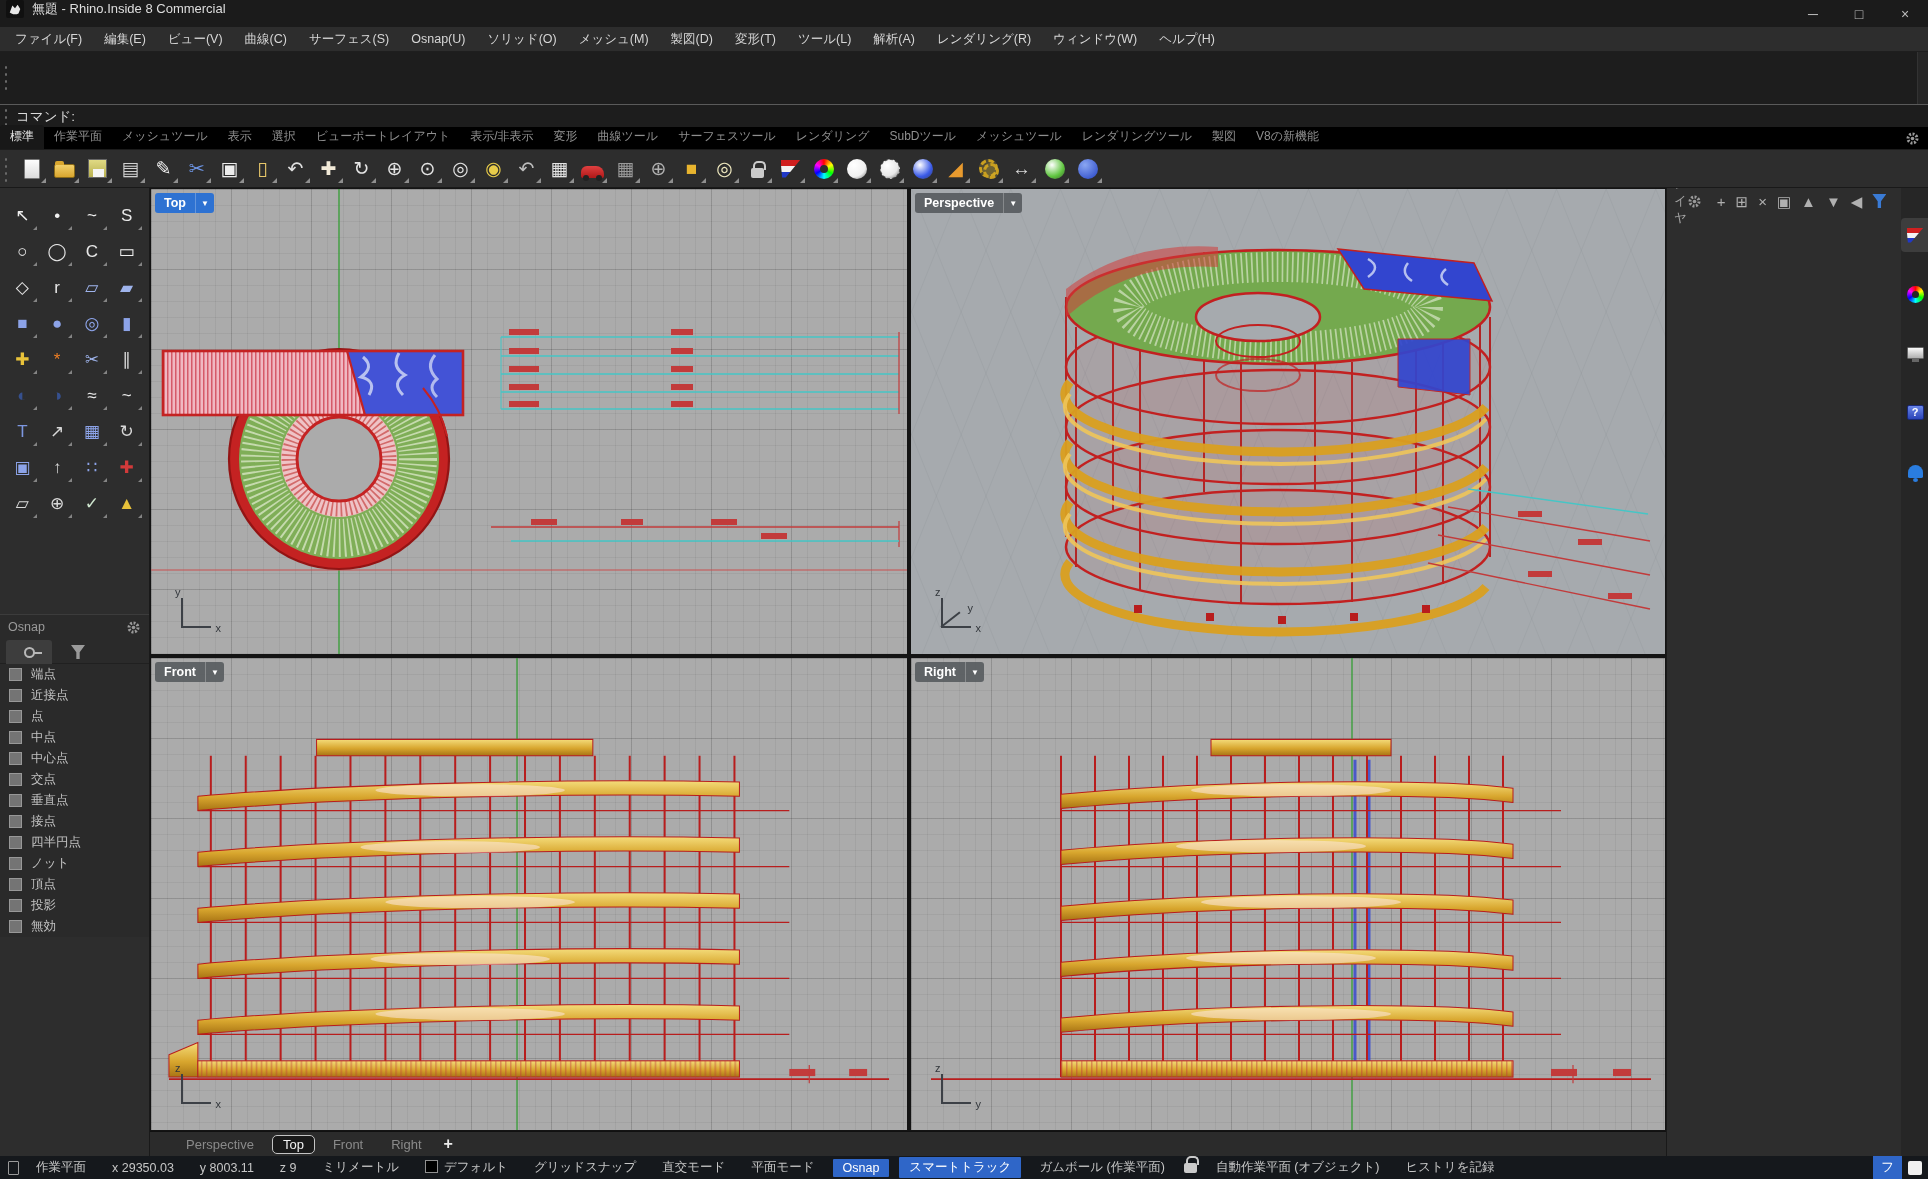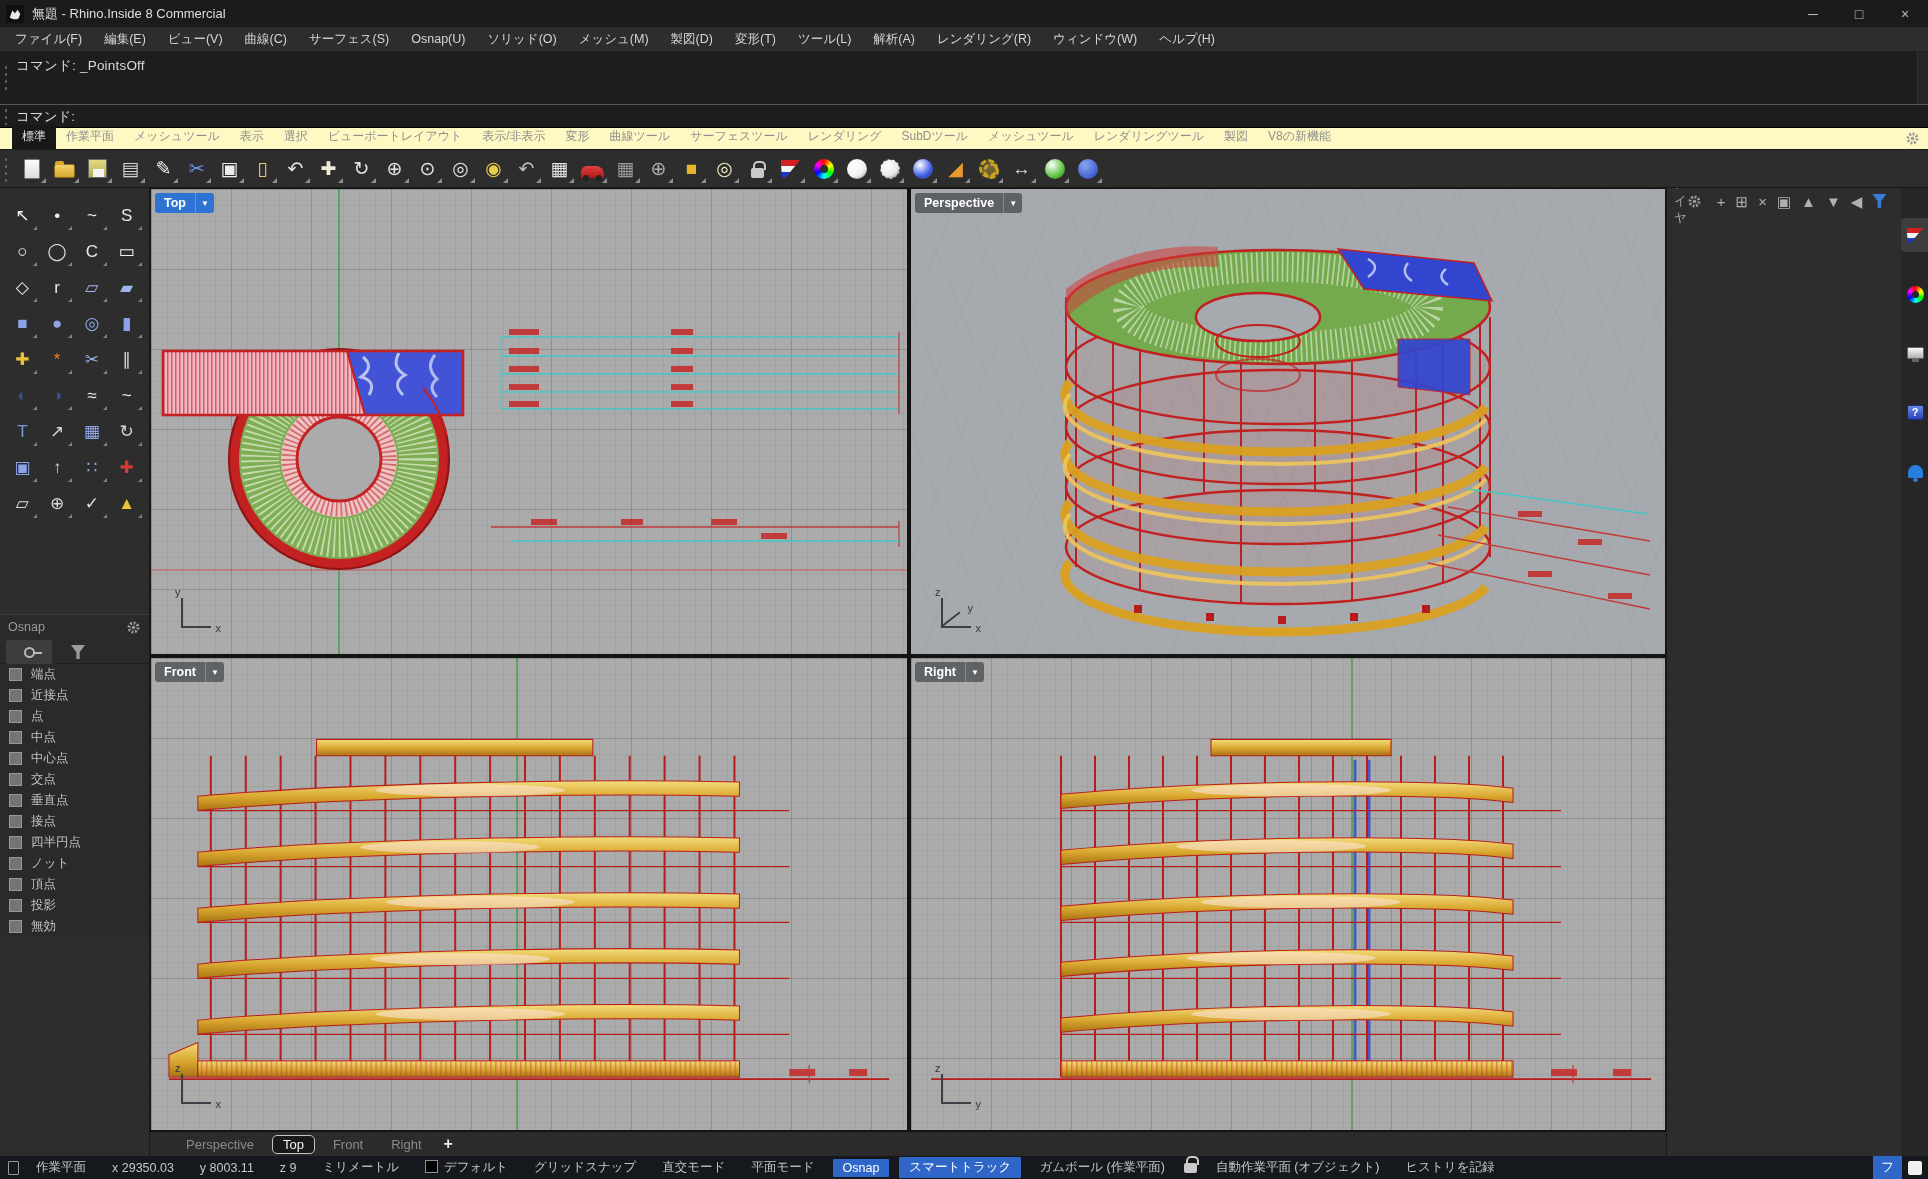--- a/index.html
+++ b/index.html
@@ -1,39 +1,39 @@
 <!DOCTYPE html>
 <html><head>
 <meta charset="utf-8">
 <style>
   *{box-sizing:border-box;margin:0;padding:0}
   html,body{width:1928px;height:1179px;overflow:hidden}
   body{background:#242424;font-family:"Liberation Sans","DejaVu Sans",sans-serif;color:#d4d4d4;font-size:13px}
 
   
-  .titlebar{height:27px;background:#1b1b1b;display:flex;align-items:center;padding-left:6px;font-size:13px;color:#dedede}
+  .titlebar{height:27px;background:#1b1b1b;display:flex;align-items:flex-start;padding-left:6px;font-size:13px;color:#dedede}
   .applogo{width:18px;height:18px;margin-right:8px;background:#101010;border-radius:2px;display:flex;align-items:center;justify-content:center}
   .applogo svg{width:14px;height:14px}
   .winbtns{margin-left:auto;display:flex;height:100%}
   .winbtn{width:46px;display:flex;align-items:center;justify-content:center;color:#bdbdbd;font-size:14px}
 
   
   .menubar{height:25px;background:#2d2d2d;display:flex;align-items:center;padding-left:4px;font-size:12.5px;color:#d6d6d6;border-bottom:1px solid #1e1e1e}
   .menu-item{padding:3px 11px;white-space:nowrap;cursor:default}
 
   
   .cmdarea{height:53px;background:#1d1d1d;position:relative;padding:5px 14px 0 16px;border-bottom:1px solid #5a5a5a}
   .cmdline{font-size:13.5px;color:#dadada;letter-spacing:.2px}
   .grip{position:absolute;left:4px;top:12px;width:4px;height:28px;background-image:radial-gradient(circle,#6a6a6a 1px,transparent 1.4px);background-size:4px 7px}
   .cmdscroll{position:absolute;right:0;top:0;width:11px;height:100%;background:#262626;border-left:1px solid #333}
   .cmdprompt{height:23px;background:#1d1d1d;font-size:13.5px;color:#dadada;padding:3px 0 0 16px;border-bottom:1px solid #000;position:relative}
   .cmdprompt .grip{top:2px;height:18px}
 
   
-  .tabsrow{height:22px;background:#fef9c3;display:flex;align-items:flex-end;padding-left:12px;font-size:12px;color:#8f8f8f;position:relative;border-bottom:1px solid #1c1c1c}
+  .tabsrow{height:22px;background:#000000;display:flex;align-items:flex-end;padding-left:0;font-size:12px;color:#8f8f8f;position:relative;border-bottom:1px solid #1c1c1c}
   .tab{padding:3px 10px 4px;white-space:nowrap}
   .tab.active{background:#181818;color:#e4e4e4;border-radius:3px 3px 0 0}
   .tabsrow .cornergear{position:absolute;right:8px;top:3px}
   .gearsvg{width:15px;height:15px;display:block}
 
   
   .toolrow{height:38px;background:#2d2d2d;display:flex;align-items:center;gap:2px;padding-left:16px;border-bottom:1px solid #191919;position:relative}
   .toolrow .grip{top:6px;height:26px}
   .tbicon{width:31px;height:31px;position:relative;display:flex;align-items:center;justify-content:center;border-radius:3px}
   .tbicon::after{content:"";position:absolute;right:1px;bottom:1px;border-left:5px solid transparent;border-bottom:5px solid #8f8f8f}
@@ -188,21 +188,20 @@
     <span class="menu-item">変形(T)</span>
     <span class="menu-item">ツール(L)</span>
     <span class="menu-item">解析(A)</span>
     <span class="menu-item">レンダリング(R)</span>
     <span class="menu-item">ウィンドウ(W)</span>
     <span class="menu-item">ヘルプ(H)</span>
   </div>
 
 <div class="cmdarea">
   <span class="grip"></span>
-  <div class="cmdline">コマンド: _PointsOff</div>
   <span class="cmdscroll"></span>
 </div>
 <div class="cmdprompt">
   <span class="grip"></span>
   <span>コマンド:</span>
 </div>
 
 <div class="tabsrow" id="tabsrow">
 <span class="tab active">標準</span>
     <span class="tab">作業平面</span>

